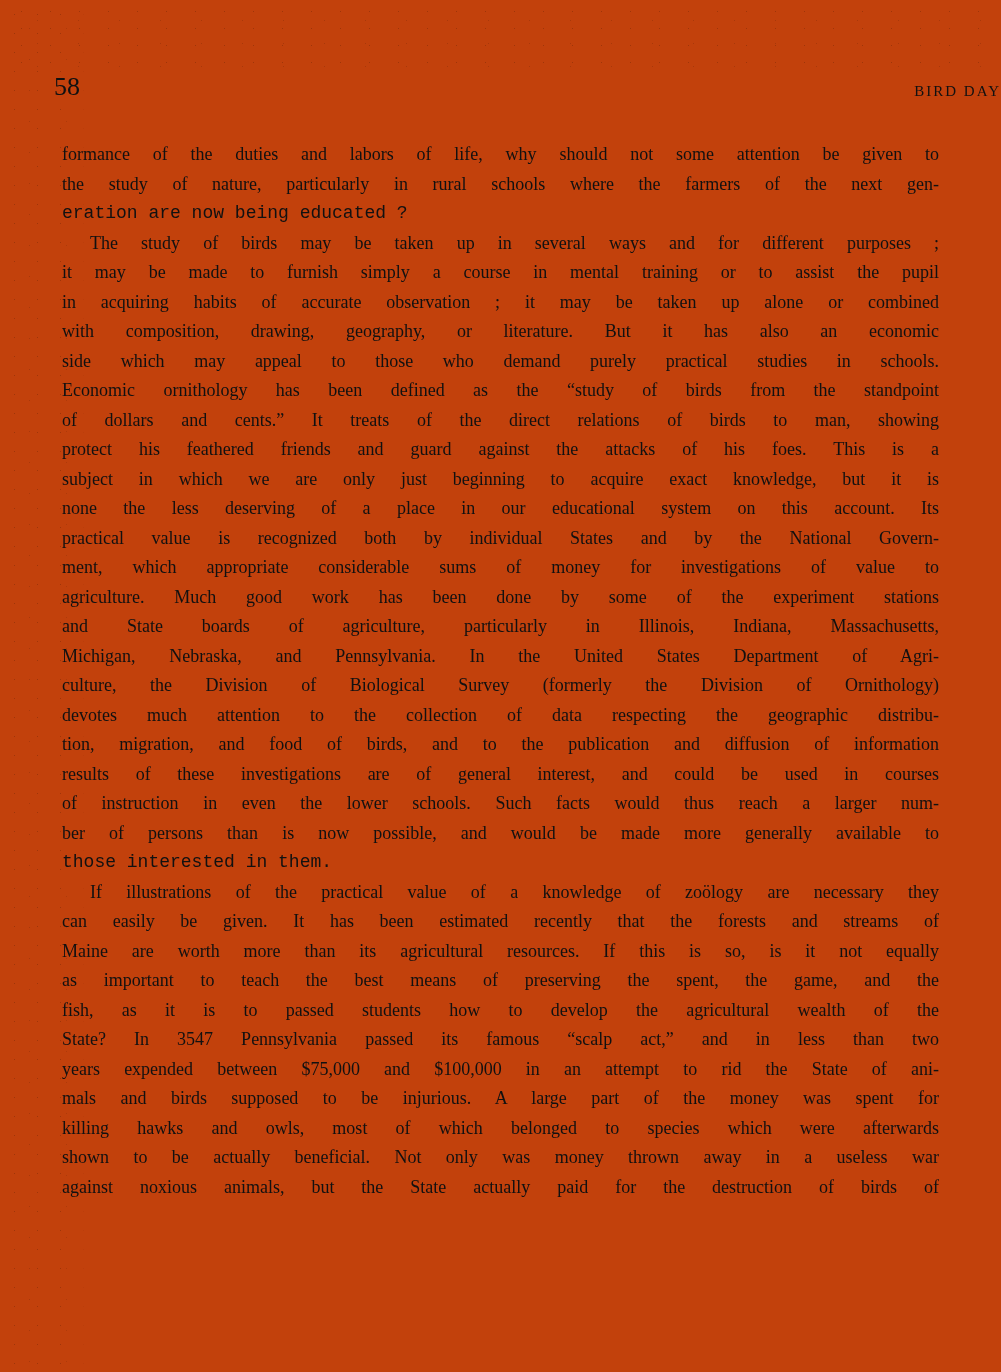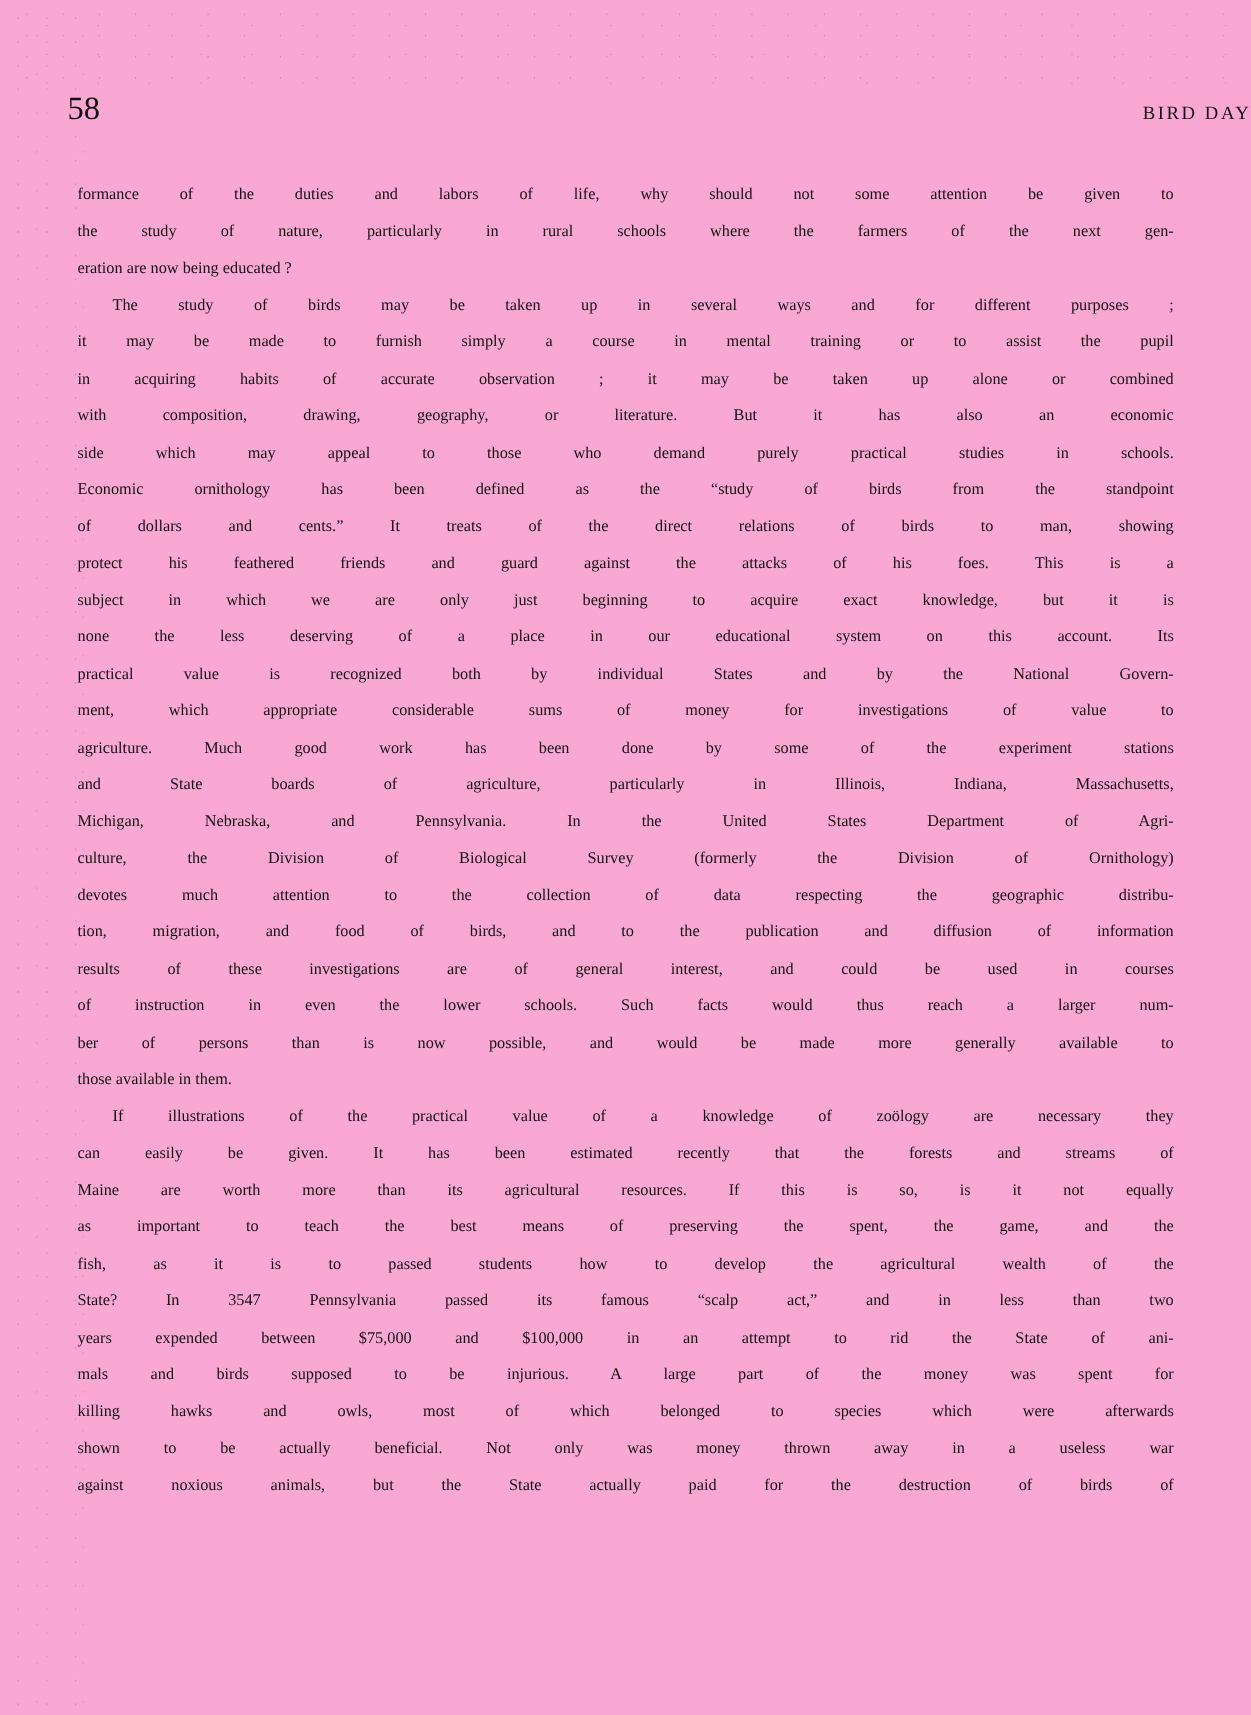--- a/index.html
+++ b/index.html
@@ -1,19 +1,19 @@
 <!DOCTYPE html>
 <html><head>
 <meta charset="utf-8">
 <style>
   html, body { margin: 0; padding: 0; background: #ffffff; }
   body { width: 1001px; height: 1372px; position: relative; overflow: hidden; }
   .page {
     position: absolute; left: 0; top: 0; width: 1001px; height: 1372px;
-    background: #f9a8d4;
+    background: #c2410c;
     font-family: "Liberation Serif", "DejaVu Serif", serif;
     color: #111111;
   }
   .speckle {
     position: absolute; left: 0; top: 0; width: 1001px; height: 1372px;
     pointer-events: none;
     background-image:
       radial-gradient(circle, rgba(0,0,0,0.35) 0.6px, transparent 0.9px),
       radial-gradient(circle, rgba(0,0,0,0.25) 0.6px, transparent 0.9px);
     background-size: 23px 19px, 37px 31px;
@@ -38,26 +38,26 @@
   }
   .running-head {
     position: absolute; left: 0; width: 1001px; top: 83px; text-align: right;
     font-size: 15px; letter-spacing: 2px; padding-left: 18px; box-sizing: border-box;
   }
   .body-text {
     position: absolute; left: 62px; top: 140px; width: 877px;
   }
   .line {
     height: 29.5px; line-height: 29.5px;
-    font-size: 13px;
+    font-size: 18px;
     text-align: justify; text-align-last: justify;
     white-space: nowrap;
     overflow: visible;
   }
-  .line.last { text-align-last: left; }
+  .line.last { text-align-last: left; font-family: Liberation Mono, monospace; }
   .line.indent { padding-left: 28px; box-sizing: border-box; }
   .line .fill { display: inline-block; width: 100%; text-align: justify; text-align-last: justify; white-space: normal; }
   .line.last .fill { text-align-last: left; }
 </style>
 </head>
 <body>
 
 <div class="page">
   <div class="speckle"></div>
   <div class="speckle-top"></div>
@@ -88,21 +88,21 @@
       <div class="line"><span class="fill">ment, which appropriate considerable sums of money for investigations of value to</span></div>
       <div class="line"><span class="fill">agriculture.  Much good work has been done by some of the experiment stations</span></div>
       <div class="line"><span class="fill">and State boards of agriculture, particularly in Illinois, Indiana, Massachusetts,</span></div>
       <div class="line"><span class="fill">Michigan, Nebraska, and Pennsylvania.  In the United States Department of Agri-</span></div>
       <div class="line"><span class="fill">culture, the Division of Biological Survey (formerly the Division of Ornithology)</span></div>
       <div class="line"><span class="fill">devotes much attention to the collection of data respecting the geographic distribu-</span></div>
       <div class="line"><span class="fill">tion, migration, and food of birds, and to the publication and diffusion of information</span></div>
       <div class="line"><span class="fill">results of these investigations are of general interest, and could be used in courses</span></div>
       <div class="line"><span class="fill">of instruction in even the lower schools.  Such facts would thus reach a larger num-</span></div>
       <div class="line"><span class="fill">ber of persons than is now possible, and would be made more generally available to</span></div>
-      <div class="line last"><span class="fill">those available in them.</span></div>
+      <div class="line last"><span class="fill">those interested in them.</span></div>
     </div>
 
     <div class="paragraph">
       <div class="line indent"><span class="fill">If illustrations of the practical value of a knowledge of zoölogy are necessary they</span></div>
       <div class="line"><span class="fill">can easily be given.  It has been estimated recently that the forests and streams of</span></div>
       <div class="line"><span class="fill">Maine are worth more than its agricultural resources.  If this is so, is it not equally</span></div>
       <div class="line"><span class="fill">as important to teach the best means of preserving the spent, the game, and the</span></div>
       <div class="line"><span class="fill">fish, as it is to passed students how to develop the agricultural wealth of the</span></div>
       <div class="line"><span class="fill">State?  In 3547 Pennsylvania passed its famous “scalp act,” and in less than two</span></div>
       <div class="line"><span class="fill">years expended between $75,000 and $100,000 in an attempt to rid the State of ani-</span></div>

